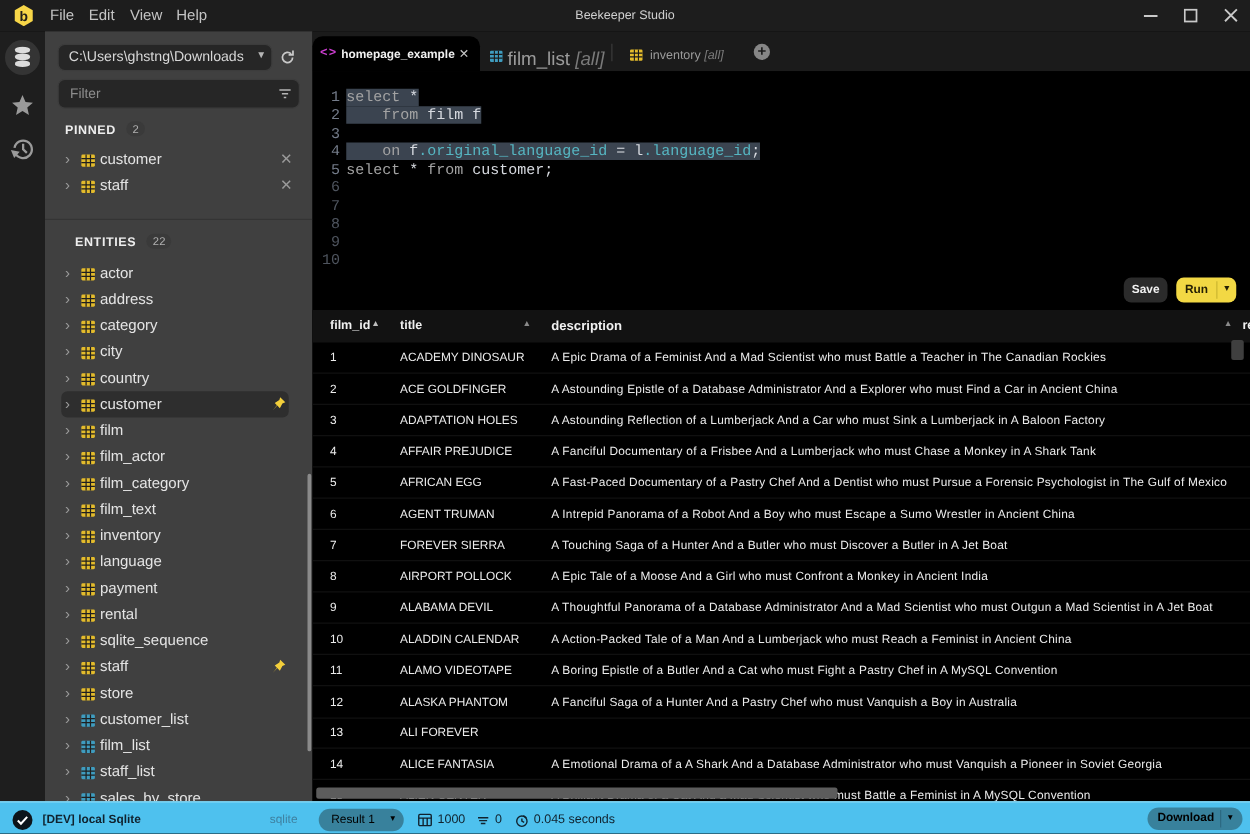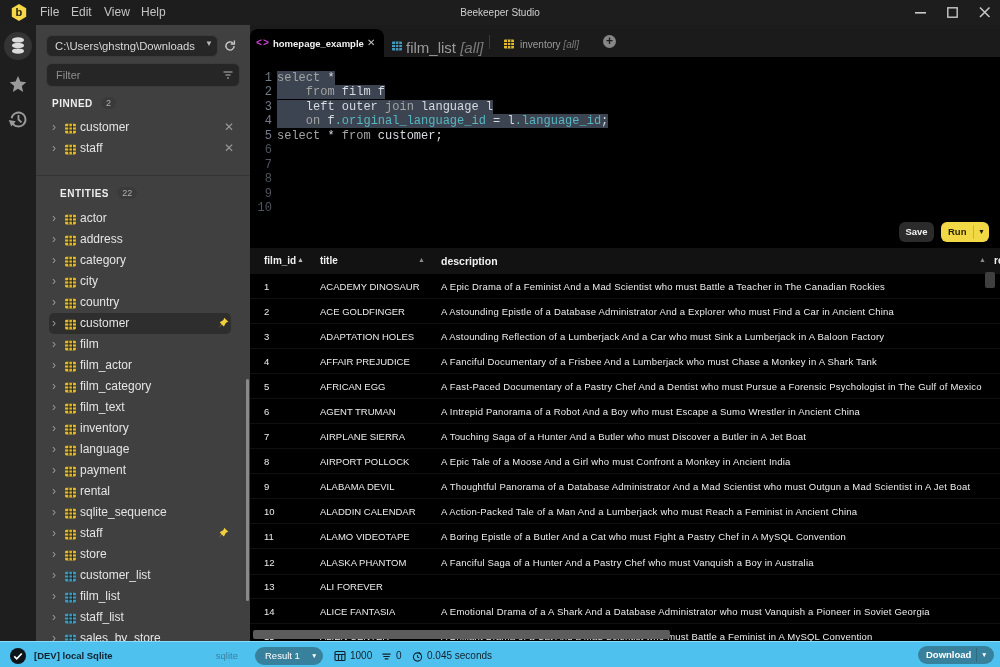--- a/index.html
+++ b/index.html
@@ -39,21 +39,21 @@
   
   #results { position:absolute; top:248px; left:250px; width:750px; height:393px; background:#000; overflow:hidden; }
   #thead { position:absolute; top:0; left:0; width:750px; height:26px; background:#121212; color:#f0f0f0; font-size:10px; font-weight:bold; }
   .trow { position:absolute; left:0; width:750px; height:25px; color:#ececec; font-size:9.5px; border-bottom:1px solid #101010; }
   .c0 { position:absolute; left:14px; top:0; height:25px; line-height:25px; }
   .c1 { position:absolute; left:70px; top:0; height:25px; line-height:25px; }
   .c2 { position:absolute; left:191px; top:0; height:25px; line-height:25px; white-space:nowrap; letter-spacing:0.2px; }
 
   
   #statusbar { position:absolute; top:641px; left:0; width:1000px; height:26px; border-top:1px solid #8adcf8; background:#4ec1ee; color:#16394a; font-size:12px; }
-  .pillbtn { position:absolute; background:#38819c; border-radius:9px; color:#ffffff; }
+  .pillbtn { position:absolute; background:#38819c; border-radius:9px; color:#000000; }
 </style>
 </head>
 <body>
 <div id="app">
 
   <div id="titlebar">
     <div id="apptitle">Beekeeper Studio</div>
     <svg width="16" height="17" viewBox="0 0 24 26" style="position:absolute;left:11px;top:4px;">
       <path d="M12 0 L23 6.5 L23 19.5 L12 26 L1 19.5 L1 6.5 Z" fill="#f7d648"></path>
       <text x="12" y="19" font-size="17" font-weight="bold" fill="#23201a" text-anchor="middle" font-family="Liberation Sans">b</text>
@@ -336,21 +336,20 @@
     <div class="gut" style="top:57px;">4</div>
     <div class="gut" style="top:71.5px;">5</div>
     <div class="gut" style="top:86px;color:#4e545e;">6</div>
     <div class="gut" style="top:100.5px;color:#4e545e;">7</div>
     <div class="gut" style="top:115px;color:#4e545e;">8</div>
     <div class="gut" style="top:129.5px;color:#4e545e;">9</div>
     <div class="gut" style="top:144px;color:#4e545e;">10</div>
     <div id="code" style="left:27px;top:13.5px;color:#d7dae0;">
       <div style="position:absolute;top:0;"><span class="sel"><span class="kw">select</span> *</span></div>
       <div style="position:absolute;top:14.5px;"><span class="sel">    <span class="kw">from</span> film f</span></div>
-      <div style="position:absolute;top:29px;"><span class="sel">    left outer <span class="kw">join</span> language l</span></div>
       <div style="position:absolute;top:43.5px;"><span class="sel">    <span class="kw">on</span> f<span class="cy">.original_language_id</span> = l<span class="cy">.language_id</span>;</span></div>
       <div style="position:absolute;top:58px;"><span class="kw">select</span> * <span class="kw">from</span> customer;</div>
     </div>
     <div style="position:absolute;left:649px;top:165px;width:35px;height:20px;background:#2b2b2b;border-radius:6px;color:#f2f2f2;font-size:9.5px;font-weight:bold;text-align:center;line-height:20px;">Save</div>
     <div style="position:absolute;left:691px;top:165px;width:48px;height:20px;background:#f2d844;border-radius:6px;color:#241f04;font-size:9.5px;font-weight:bold;">
       <span style="position:absolute;left:7px;top:0;line-height:20px;">Run</span>
       <span style="position:absolute;left:32px;top:3px;width:1px;height:14px;background:#cdb730;"></span>
       <span style="position:absolute;left:37px;top:0px;line-height:20px;font-size:7px;">▼</span>
     </div>
   </div>
@@ -390,21 +389,21 @@
         <span class="c1">AFRICAN EGG</span>
         <span class="c2">A Fast-Paced Documentary of a Pastry Chef And a Dentist who must Pursue a Forensic Psychologist in The Gulf of Mexico</span>
       </div>
     <div class="trow" style="top:151px;">
         <span class="c0">6</span>
         <span class="c1">AGENT TRUMAN</span>
         <span class="c2">A Intrepid Panorama of a Robot And a Boy who must Escape a Sumo Wrestler in Ancient China</span>
       </div>
     <div class="trow" style="top:176px;">
         <span class="c0">7</span>
-        <span class="c1">AIRPLANE SIERRA</span>
+        <span class="c1">FOREVER SIERRA</span>
         <span class="c2">A Touching Saga of a Hunter And a Butler who must Discover a Butler in A Jet Boat</span>
       </div>
     <div class="trow" style="top:201px;">
         <span class="c0">8</span>
         <span class="c1">AIRPORT POLLOCK</span>
         <span class="c2">A Epic Tale of a Moose And a Girl who must Confront a Monkey in Ancient India</span>
       </div>
     <div class="trow" style="top:226px;">
         <span class="c0">9</span>
         <span class="c1">ALABAMA DEVIL</span>

